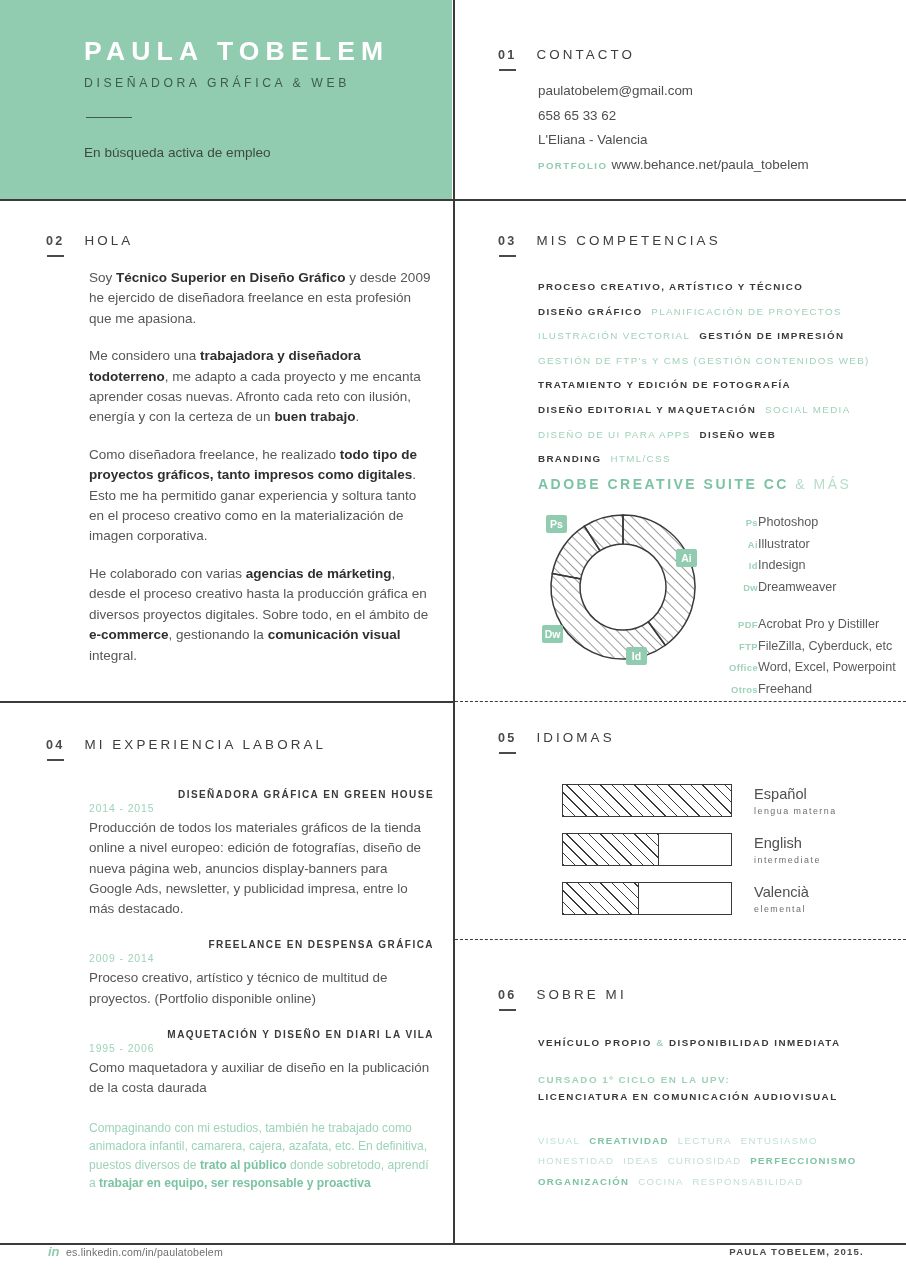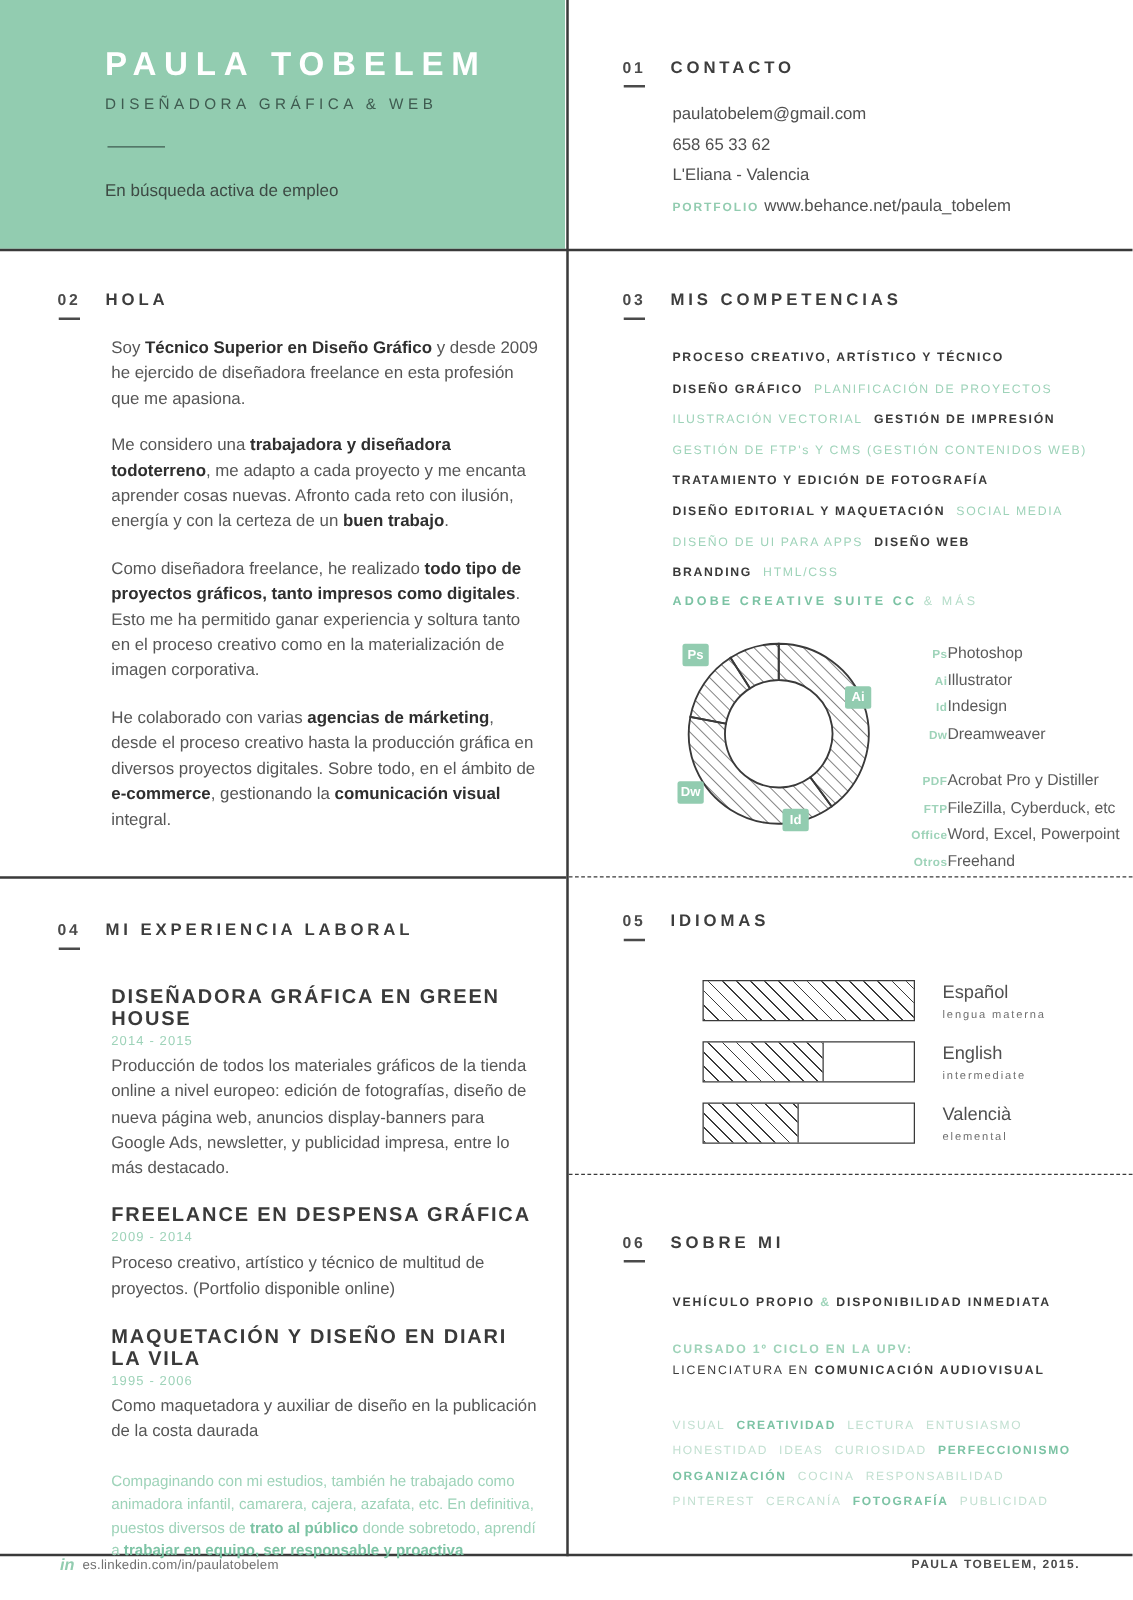--- a/index.html
+++ b/index.html
@@ -42,21 +42,21 @@
   .sec{position:absolute;}
   .sec-num{
     display:inline-block;font-size:12.6px;font-weight:700;letter-spacing:2.2px;
     color:#4a4a4a;position:relative;
   }
   .sec-num::after{
     content:"";position:absolute;left:1px;bottom:-9px;width:17px;height:1.6px;background:#4a4a4a;
   }
   .sec-title{
     display:inline-block;margin-left:20px;
-    font-size:13.4px;font-weight:700;letter-spacing:3.1px;color:#3d3d3d;
+    font-size:13.4px;font-weight:400;letter-spacing:3.1px;color:#3d3d3d;
   }
 
   
   #sec-contacto{left:498px;top:45px;}
   .contact-list{position:absolute;left:538px;top:79px;}
   .contact-list div{font-size:13.4px;line-height:24.6px;color:#4f4f4f;white-space:nowrap;}
   .pf-label{font-size:9.6px;font-weight:700;letter-spacing:1.5px;color:#92ccb0;margin-right:4px;}
 
   
   #sec-hola{left:46px;top:231px;}
@@ -66,40 +66,40 @@
 
   
   #sec-comp{left:498px;top:231px;}
   .comp-cloud{position:absolute;left:538px;top:274px;width:350px;}
   .comp-cloud .ln{line-height:22.6px;white-space:nowrap;}
   .comp-cloud span{font-size:9.8px;letter-spacing:1.35px;}
   .comp-cloud .k{font-weight:700;color:#3a3a3a;}
   .comp-cloud .g{font-weight:500;color:#9ed3b9;}
 
   
-  .adobe-title{position:absolute;left:538px;top:476px;font-size:10px;font-weight:700;letter-spacing:2.5px;white-space:nowrap;}
+  .adobe-title{position:absolute;left:538px;top:476px;font-size:14px;font-weight:700;letter-spacing:2.5px;white-space:nowrap;}
   .adobe-title .a1{color:#7cc3a4;}
   .adobe-title .a2{color:#b5ddc9;font-weight:500;}
   .donut-wrap{position:absolute;left:538px;top:503px;width:170px;height:168px;}
   .chip{
     position:absolute;background:#92ccb0;color:#fff;border-radius:2px;
     font-size:10.5px;font-weight:700;line-height:18px;text-align:center;
     width:21px;height:18px;
   }
   .legend{position:absolute;left:716px;top:512px;width:190px;}
   .legend .row{display:flex;align-items:baseline;line-height:21.5px;}
   .legend .ab{width:42px;text-align:right;font-size:9.4px;font-weight:600;color:#9ed3b9;letter-spacing:.4px;}
   .legend .nm{margin-left:0;font-size:12.6px;color:#5a5a5a;white-space:nowrap;}
   .legend .gap{height:16px;}
 
   
   #sec-exp{left:46px;top:735px;}
   .exp-body{position:absolute;left:89px;top:789px;width:345px;}
   .job{margin-bottom:20px;}
-  .job-title{font-size:16px;font-weight:700;letter-spacing:1.45px;color:#3a3a3a;}
+  .job-title{font-size:10px;font-weight:700;letter-spacing:1.45px;color:#3a3a3a;text-align:right;}
   .job-date{font-size:10.4px;letter-spacing:.9px;color:#9ed3b9;margin-top:3px;}
   .job-desc{font-size:13.4px;line-height:20.3px;color:#565656;margin-top:4px;}
   .green-note{font-size:12.1px;line-height:18.6px;color:#9ed3b9;margin-top:12px;}
   .green-note b{font-weight:700;color:#7cc3a4;}
 
   
   #sec-idio{left:498px;top:728px;}
   .lang-wrap{position:absolute;left:538px;top:784px;}
   .lang{display:flex;align-items:flex-start;margin-bottom:16px;margin-left:24px;}
   .bar{
@@ -305,27 +305,26 @@
 
   <div class="sec" id="sec-sobre">
     <span class="sec-num">06</span><span class="sec-title">SOBRE MI</span>
   </div>
   <div class="sobre-body">
     <div class="sobre-line">
       <span class="k">VEHÍCULO PROPIO</span><span class="g"> &amp; </span><span class="k">DISPONIBILIDAD INMEDIATA</span>
     </div>
     <div class="sobre-edu">
       <div class="sobre-line"><span class="g">CURSADO 1º CICLO EN LA UPV:</span></div>
-      <div class="sobre-line"><span style="color:#3a3a3a;font-weight:400">LICENCIATURA EN </span><span class="k">COMUNICACIÓN AUDIOVISUAL</span></div>
+      <div class="sobre-line"><span style="color:#3a3a3a;font-weight:700">LICENCIATURA EN </span><span class="k">COMUNICACIÓN AUDIOVISUAL</span></div>
     </div>
   </div>
   <div class="kw-cloud" id="kw-cloud">
       <div class="ln"><span class="g">VISUAL</span>&nbsp;&nbsp;<span class="k">CREATIVIDAD</span>&nbsp;&nbsp;<span class="g">LECTURA</span>&nbsp;&nbsp;<span class="g">ENTUSIASMO</span></div>
       <div class="ln"><span class="g">HONESTIDAD</span>&nbsp;&nbsp;<span class="g">IDEAS</span>&nbsp;&nbsp;<span class="g">CURIOSIDAD</span>&nbsp;&nbsp;<span class="k">PERFECCIONISMO</span></div>
       <div class="ln"><span class="k">ORGANIZACIÓN</span>&nbsp;&nbsp;<span class="g">COCINA</span>&nbsp;&nbsp;<span class="g">RESPONSABILIDAD</span></div>
-      <div class="ln"><span class="g">PINTEREST</span>&nbsp;&nbsp;<span class="g">CERCANÍA</span>&nbsp;&nbsp;<span class="k">FOTOGRAFÍA</span>&nbsp;&nbsp;<span class="g">PUBLICIDAD</span></div>
     </div>
 
   <div class="foot-in">in</div>
   <div class="foot-url">es.linkedin.com/in/paulatobelem</div>
   <div class="foot-right">PAULA TOBELEM, 2015.</div>
 
 </div>
 
 </body></html>

